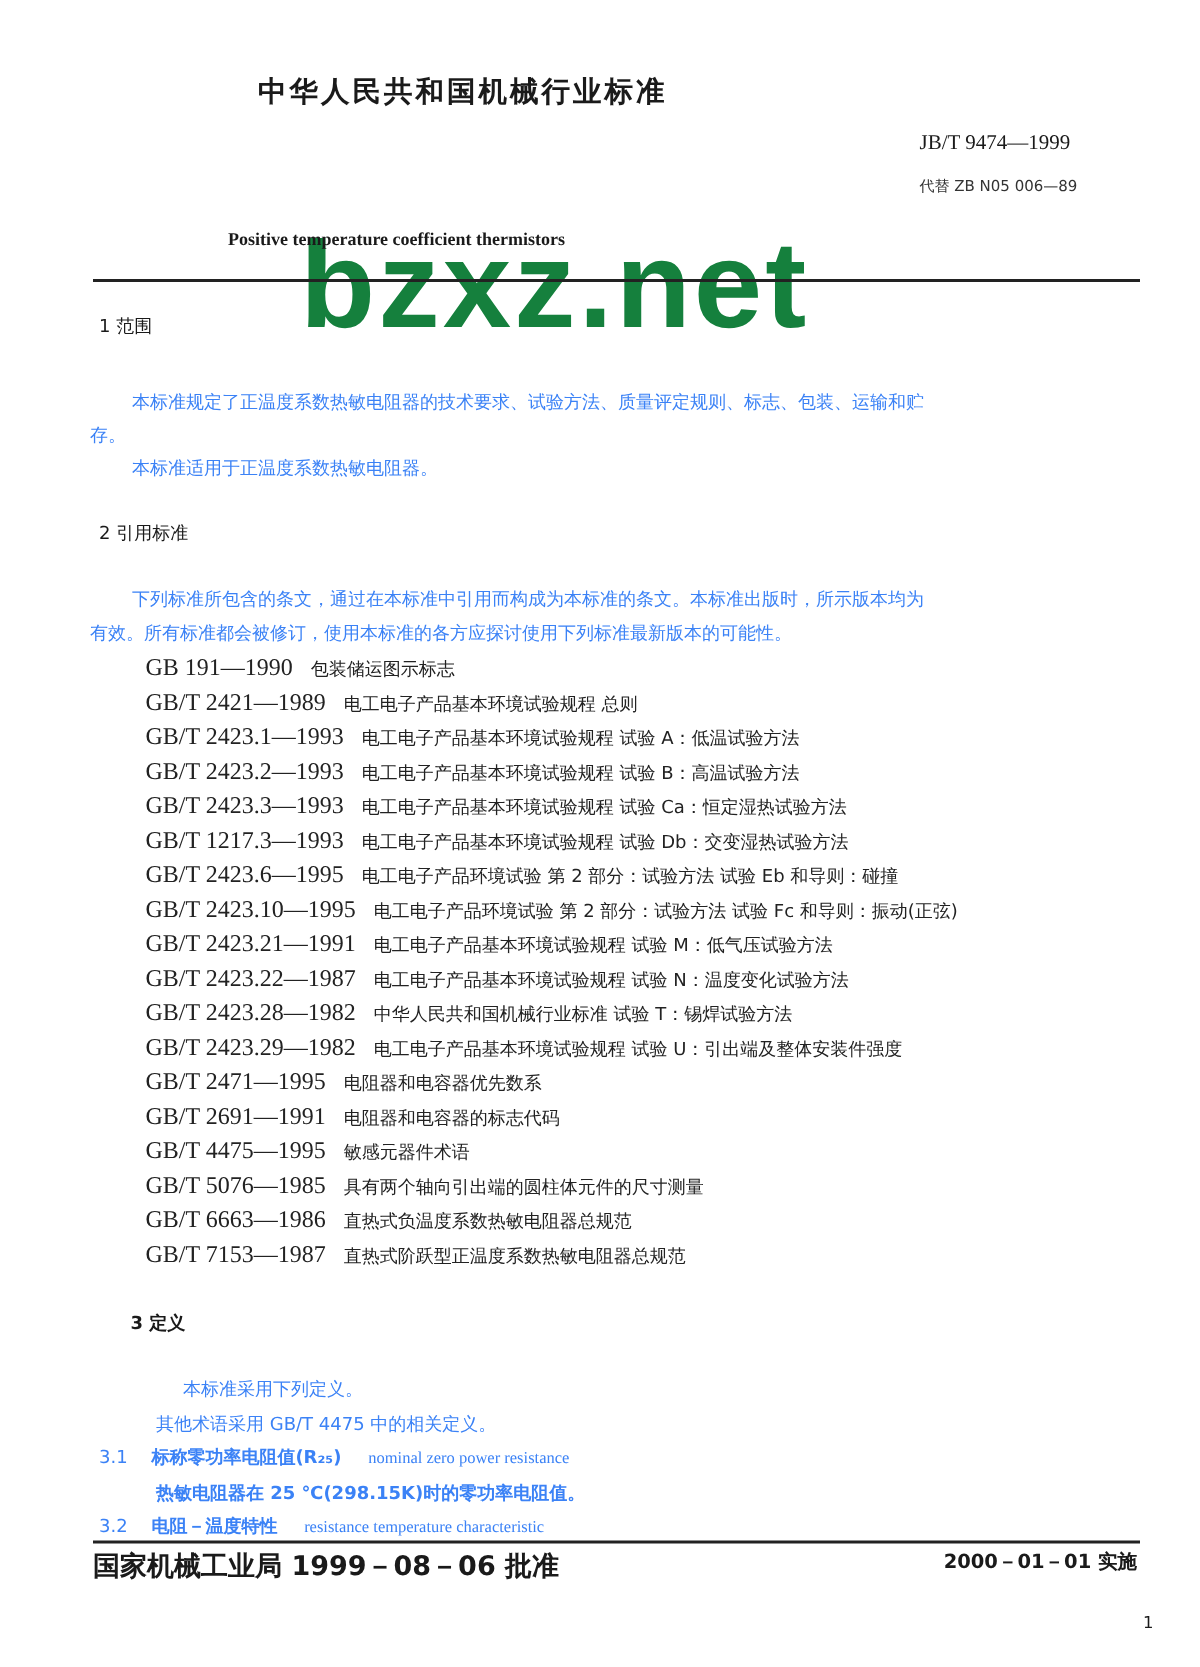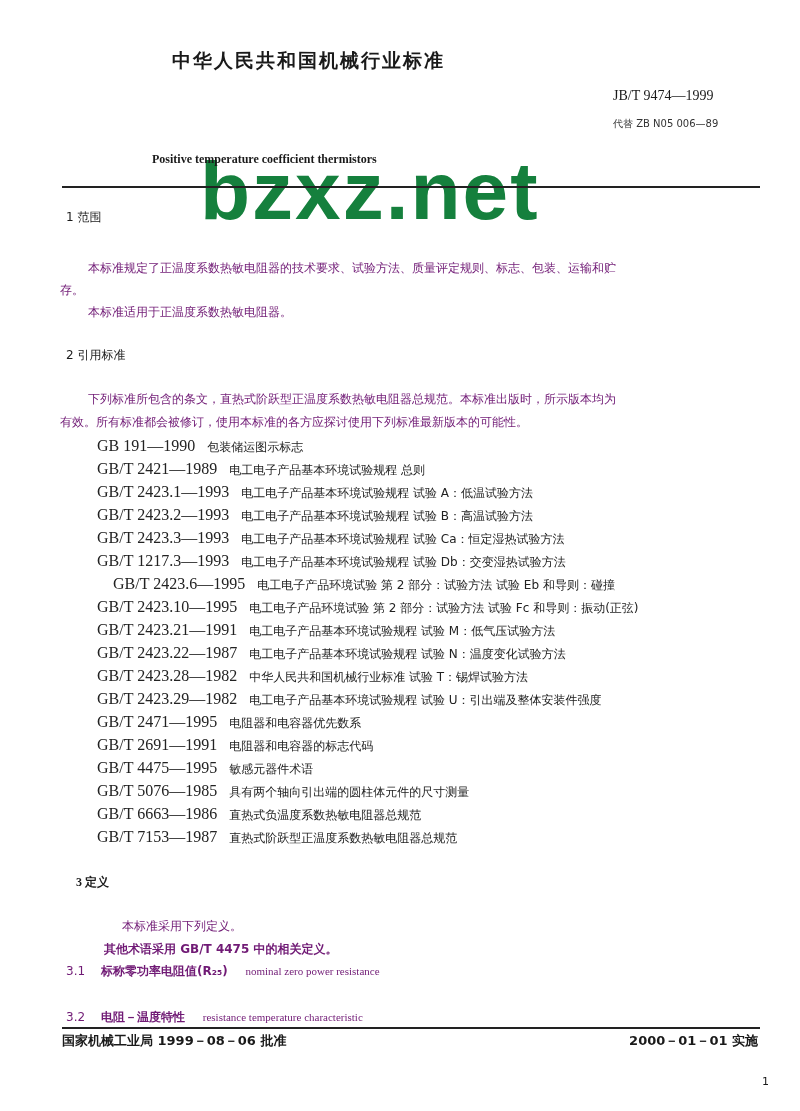--- a/index.html
+++ b/index.html
@@ -15,24 +15,24 @@
   }
   .content { position: absolute; inset: 0; z-index: 1; }
   .hdr-top { left: 172px; top: 48px; font-size: 19px; font-weight: bold; letter-spacing: 2px; }
   .hdr-title { left: 200px; top: 100px; font-size: 21px; font-weight: bold; letter-spacing: 4px; }
   .hdr-en { left: 152px; top: 152px; font-family: "Liberation Serif", serif; font-size: 12px; font-weight: bold; }
   .std-no { left: 613px; top: 88px; font-family: "Liberation Serif", serif; font-size: 14px; }
   .std-rep { left: 613px; top: 117px; font-size: 10px; color: #333; }
   .rule-top { position: absolute; left: 62px; top: 186px; width: 698px; height: 2px; background: #222; }
   .rule-foot { position: absolute; left: 62px; top: 1027px; width: 698px; height: 2px; background: #222; }
   .sec { font-size: 12px; }
-  .para { font-size: 12px; color: #701a75; }
+  .para { font-size: 12px; color: #3b82f6; }
   .ref { font-size: 12px; color: #222; }
   .ref .code { display: inline-block; font-family: "Liberation Serif", serif; font-size: 16px; margin-right: 12px; }
-  .footer-l { left: 62px; top: 1032px; font-size: 13px; font-weight: bold; }
+  .footer-l { left: 62px; top: 1032px; font-size: 18px; font-weight: bold; }
   .footer-r { right: 42px; top: 1032px; font-size: 13px; font-weight: bold; }
   .pageno { left: 762px; top: 1075px; font-size: 11px; }
   .en-term { font-family: "Liberation Serif", serif; font-size: 11px; margin-left: 14px; }
 </style>
 </head>
 <body>
 
 <div class="watermark">bzxz.net</div>
 
 <div class="content">
@@ -42,53 +42,54 @@
   <div class="abs std-no">JB/T 9474—1999</div>
   <div class="abs std-rep">代替 ZB N05 006—89</div>
   <div class="rule-top"></div>
 
   <div class="abs sec" style="left:66px;top:209px;">1  范围</div>
   <div class="abs para" style="left:88px;top:260px;">本标准规定了正温度系数热敏电阻器的技术要求、试验方法、质量评定规则、标志、包装、运输和贮</div>
   <div class="abs para" style="left:60px;top:282px;">存。</div>
   <div class="abs para" style="left:88px;top:304px;">本标准适用于正温度系数热敏电阻器。</div>
 
   <div class="abs sec" style="left:66px;top:347px;">2  引用标准</div>
-  <div class="abs para" style="left:88px;top:391px;">下列标准所包含的条文，直热式阶跃型正温度系数热敏电阻器总规范。本标准出版时，所示版本均为</div>
+  <div class="abs para" style="left:88px;top:391px;">下列标准所包含的条文，通过在本标准中引用而构成为本标准的条文。本标准出版时，所示版本均为</div>
   <div class="abs para" style="left:60px;top:414px;">有效。所有标准都会被修订，使用本标准的各方应探讨使用下列标准最新版本的可能性。</div>
 
   <div>
     <div class="abs ref" style="left:97px;top:437px;"><span class="code">GB 191—1990</span><span>包装储运图示标志</span></div>
     <div class="abs ref" style="left:97px;top:460px;"><span class="code">GB/T 2421—1989</span><span>电工电子产品基本环境试验规程  总则</span></div>
     <div class="abs ref" style="left:97px;top:483px;"><span class="code">GB/T 2423.1—1993</span><span>电工电子产品基本环境试验规程  试验 A：低温试验方法</span></div>
     <div class="abs ref" style="left:97px;top:506px;"><span class="code">GB/T 2423.2—1993</span><span>电工电子产品基本环境试验规程  试验 B：高温试验方法</span></div>
     <div class="abs ref" style="left:97px;top:529px;"><span class="code">GB/T 2423.3—1993</span><span>电工电子产品基本环境试验规程  试验 Ca：恒定湿热试验方法</span></div>
     <div class="abs ref" style="left:97px;top:552px;"><span class="code">GB/T 1217.3—1993</span><span>电工电子产品基本环境试验规程  试验 Db：交变湿热试验方法</span></div>
-    <div class="abs ref" style="left:97px;top:575px;margin-left:16px;"><span class="code">GB/T 2423.6—1995</span><span>电工电子产品环境试验  第 2 部分：试验方法  试验 Eb 和导则：碰撞</span></div>
+    <div class="abs ref" style="left:97px;top:575px;"><span class="code">GB/T 2423.6—1995</span><span>电工电子产品环境试验  第 2 部分：试验方法  试验 Eb 和导则：碰撞</span></div>
     <div class="abs ref" style="left:97px;top:598px;"><span class="code">GB/T 2423.10—1995</span><span>电工电子产品环境试验  第 2 部分：试验方法  试验 Fc 和导则：振动(正弦)</span></div>
     <div class="abs ref" style="left:97px;top:621px;"><span class="code">GB/T 2423.21—1991</span><span>电工电子产品基本环境试验规程  试验 M：低气压试验方法</span></div>
     <div class="abs ref" style="left:97px;top:644px;"><span class="code">GB/T 2423.22—1987</span><span>电工电子产品基本环境试验规程  试验 N：温度变化试验方法</span></div>
     <div class="abs ref" style="left:97px;top:667px;"><span class="code">GB/T 2423.28—1982</span><span>中华人民共和国机械行业标准  试验 T：锡焊试验方法</span></div>
     <div class="abs ref" style="left:97px;top:690px;"><span class="code">GB/T 2423.29—1982</span><span>电工电子产品基本环境试验规程  试验 U：引出端及整体安装件强度</span></div>
     <div class="abs ref" style="left:97px;top:713px;"><span class="code">GB/T 2471—1995</span><span>电阻器和电容器优先数系</span></div>
     <div class="abs ref" style="left:97px;top:736px;"><span class="code">GB/T 2691—1991</span><span>电阻器和电容器的标志代码</span></div>
     <div class="abs ref" style="left:97px;top:759px;"><span class="code">GB/T 4475—1995</span><span>敏感元器件术语</span></div>
     <div class="abs ref" style="left:97px;top:782px;"><span class="code">GB/T 5076—1985</span><span>具有两个轴向引出端的圆柱体元件的尺寸测量</span></div>
     <div class="abs ref" style="left:97px;top:805px;"><span class="code">GB/T 6663—1986</span><span>直热式负温度系数热敏电阻器总规范</span></div>
     <div class="abs ref" style="left:97px;top:828px;"><span class="code">GB/T 7153—1987</span><span>直热式阶跃型正温度系数热敏电阻器总规范</span></div>
   </div>
 
-  <div class="abs sec" style="left:76px;top:874px;font-weight:bold;font-family:Liberation Serif, serif;">3  定义</div>
+  <div class="abs sec" style="left:87px;top:874px;font-weight:bold;">3  定义</div>
   <div class="abs para" style="left:104px;top:918px;margin-left:18px;">本标准采用下列定义。</div>
-  <div class="abs para" style="left:104px;top:941px;font-weight:bold;">其他术语采用 GB/T 4475 中的相关定义。</div>
+  <div class="abs para" style="left:104px;top:941px;">其他术语采用 GB/T 4475 中的相关定义。</div>
 
   <div class="abs para" style="left:66px;top:963px;">
     <span>3.1</span>
     <span style="margin-left:12px;font-weight:bold;">标称零功率电阻值(R₂₅)</span>
     <span class="en-term">nominal zero power resistance</span>
   </div>
+  <div class="abs para" style="left:104px;top:987px;font-weight:bold;">热敏电阻器在 25 ℃(298.15K)时的零功率电阻值。</div>
 
   <div class="abs para" style="left:66px;top:1009px;">
     <span>3.2</span>
     <span style="margin-left:12px;font-weight:bold;">电阻－温度特性</span>
     <span class="en-term">resistance temperature characteristic</span>
   </div>
 
   <div class="rule-foot"></div>
   <div class="abs footer-l">国家机械工业局 1999－08－06 批准</div>
   <div class="abs footer-r">2000－01－01 实施</div>

